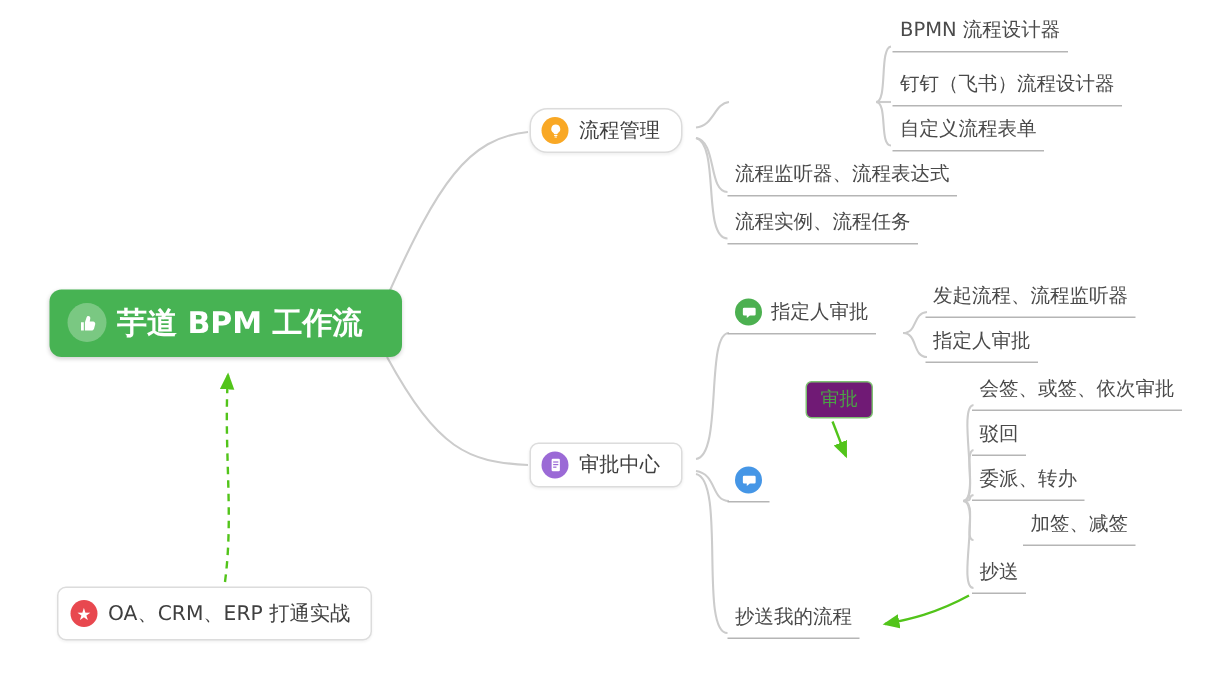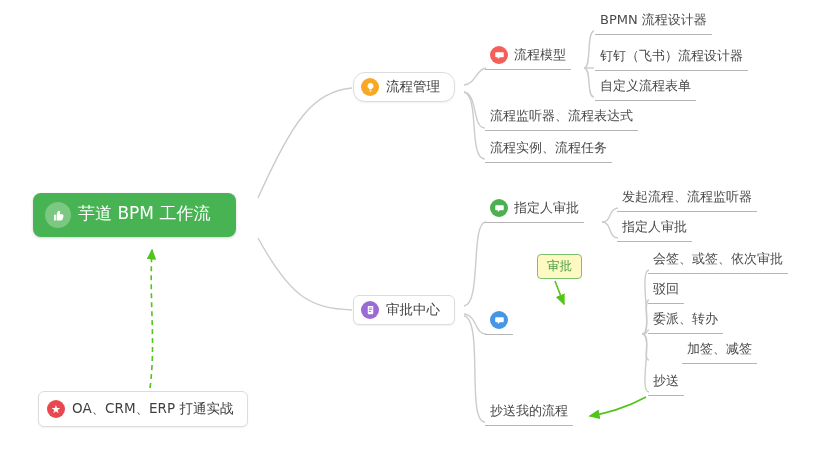--- a/index.html
+++ b/index.html
@@ -4,32 +4,32 @@
 <style>
   * { margin:0; padding:0; box-sizing:border-box; }
   html,body { background:#ffffff; }
   body { font-family:"DejaVu Sans","Liberation Sans",sans-serif; }
   .canvas { position:relative; width:814px; height:453px; background:#ffffff; overflow:hidden; }
   .layer { position:absolute; left:0; top:0; width:814px; height:453px; }
 
   .node { position:absolute; display:flex; gap:7px; white-space:nowrap; cursor:default; }
 
   .root-node { left:33px; top:193px; background:#47b353; color:#ffffff; border-radius:8px;
-               padding:9px 26px 9px 12px; font-size:17px; font-weight:normal;
+               padding:9px 26px 9px 12px; font-size:20px; font-weight:bold;
                box-shadow:0 1px 3px rgba(0,0,0,.18); }
 
   .box-node { background:#ffffff; border:1px solid #dcdcdc; border-radius:6px;
               padding:5px 14px 5px 7px; font-size:13.5px; color:#3f3f3f;
               box-shadow:0 1px 2px rgba(0,0,0,.06); }
 
   .leaf { font-size:13px; color:#4a4a4a; padding:0 5px 5px 5px; border-bottom:1px solid #b5b5b5; }
   .leaf-ic { gap:6px; }
 
   .badge { position:absolute; left:537px; top:254px; display:flex; align-items:center;
-           border:1px solid #7ec072; background:#fef9c3; color:#4ca146;
+           border:1px solid #7ec072; background:#701a75; color:#4ca146;
            font-size:12.5px; padding:3px 9px; border-radius:4px; }
 
   .circle-icon { display:inline-flex; align-items:center; justify-content:center;
                  border-radius:50%; flex:0 0 auto; }
   .ci-26 { width:26px; height:26px; background:rgba(255,255,255,.28); }
   .ci-18 { width:18px; height:18px; }
   .bg-orange { background:#f9a825; }
   .bg-red    { background:#f65e5a; }
   .bg-purple { background:#9b6ad6; }
   .bg-green  { background:#4cb050; }
@@ -121,28 +121,20 @@
       <svg width="11" height="12" viewBox="0 0 16 16">
         <rect x="4" y="2" width="8" height="12" rx="1.2" fill="#ffffff"></rect>
         <rect x="5.5" y="4.5" width="5" height="1.2" fill="#9b6ad6"></rect>
         <rect x="5.5" y="7" width="5" height="1.2" fill="#9b6ad6"></rect>
         <rect x="5.5" y="9.5" width="3.2" height="1.2" fill="#9b6ad6"></rect>
       </svg>
     </span>
     <span>审批中心</span>
   </div>
 
-  <div class="node leaf leaf-ic p-model">
-    <span class="circle-icon ci-18 bg-red">
-      <svg width="11" height="11" viewBox="0 0 16 16">
-        <path fill="#ffffff" d="M3 3.2h10a1.2 1.2 0 0 1 1.2 1.2v5a1.2 1.2 0 0 1-1.2 1.2H8.6L5.6 13v-2.4H3A1.2 1.2 0 0 1 1.8 9.4v-5A1.2 1.2 0 0 1 3 3.2z"></path>
-      </svg>
-    </span>
-    <span>流程模型</span>
-  </div>
 
   <div class="node leaf p-bpmn">
     <span>BPMN 流程设计器</span>
   </div>
 
   <div class="node leaf p-dingtalk">
     <span>钉钉（飞书）流程设计器</span>
   </div>
 
   <div class="node leaf p-custom">

